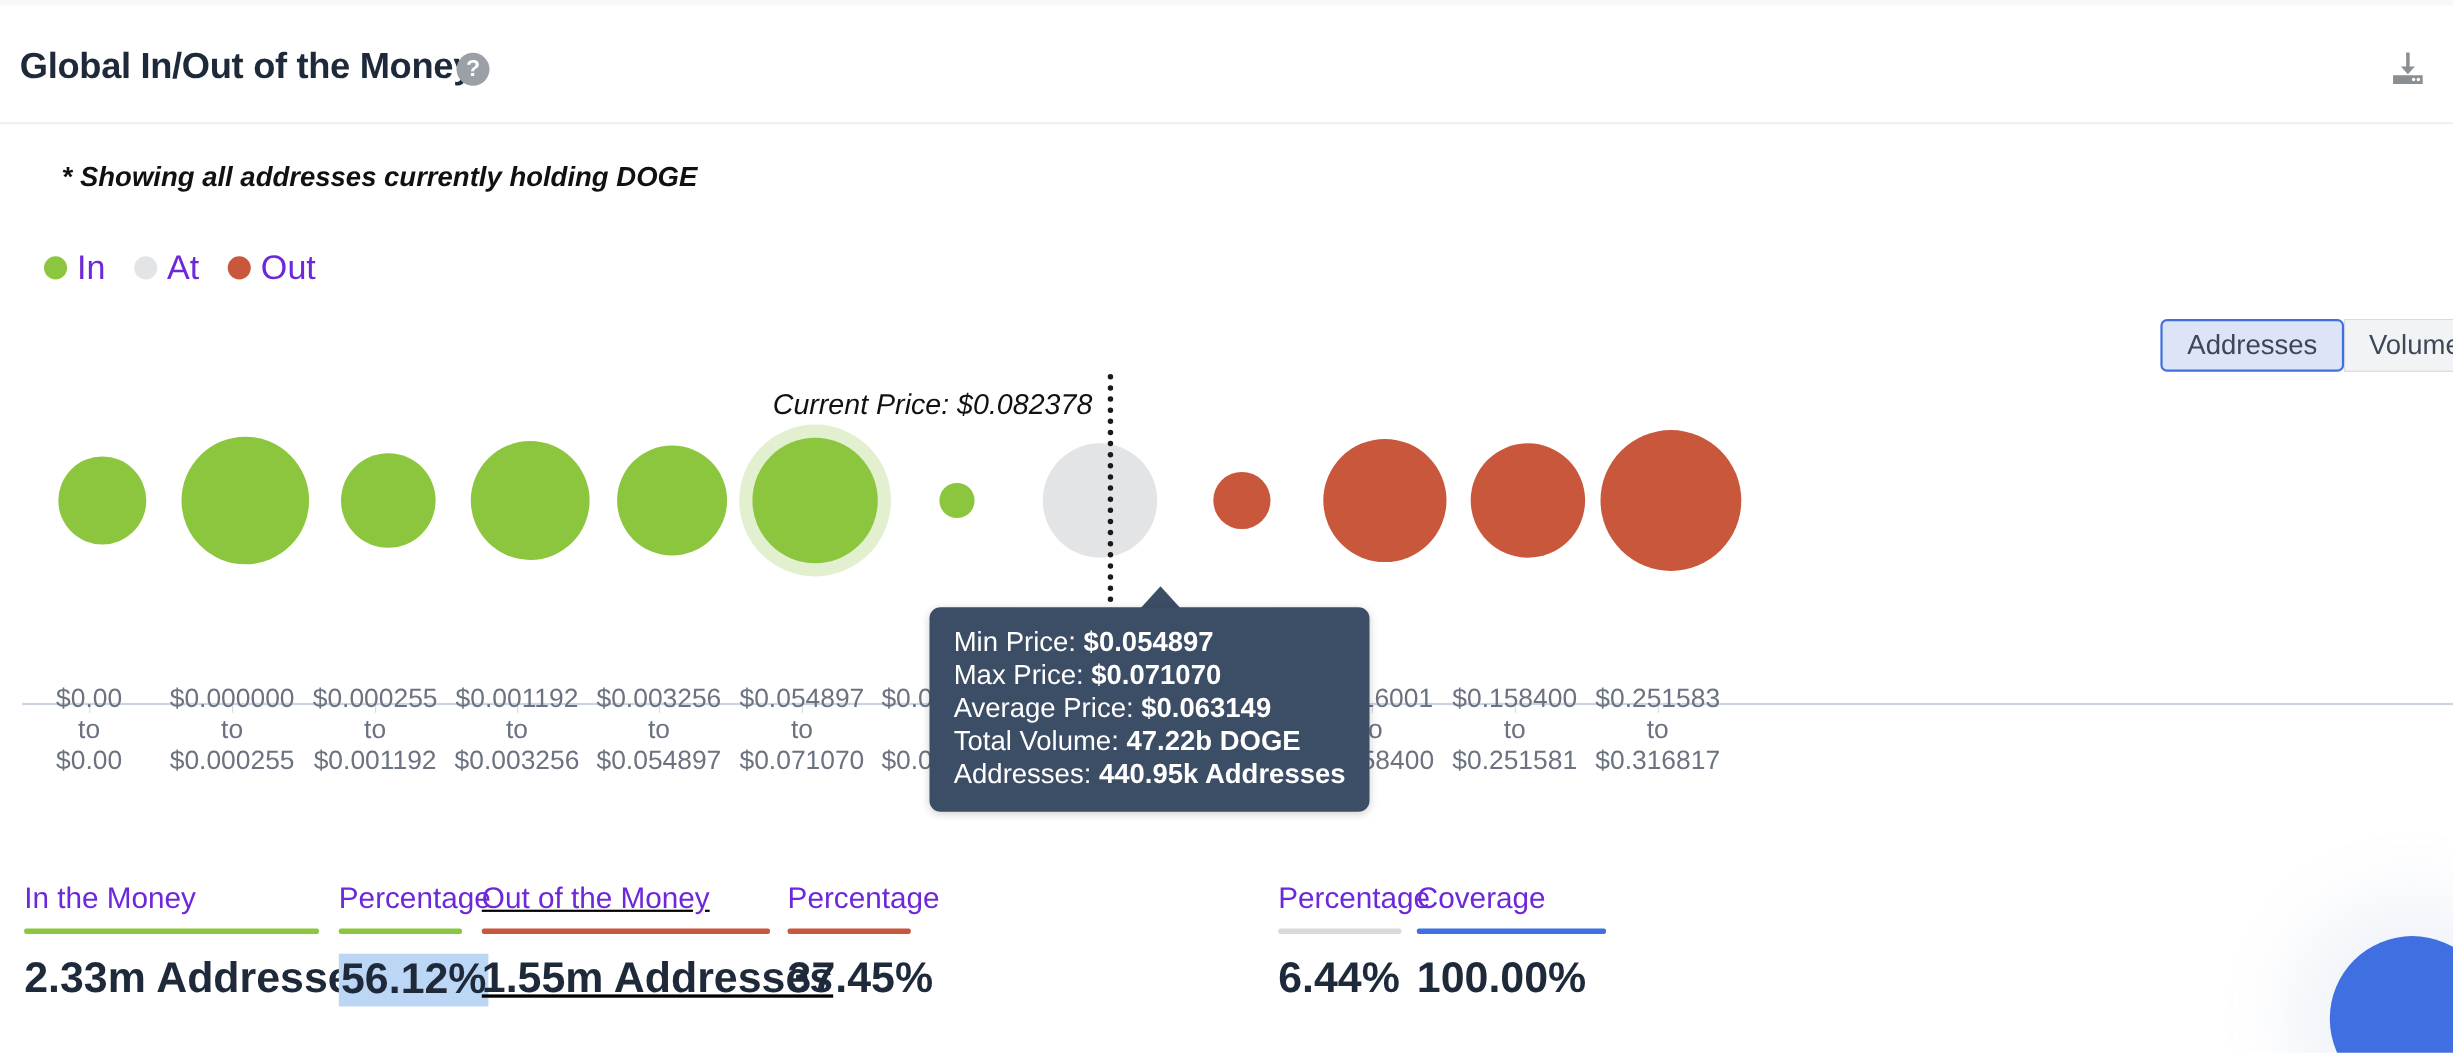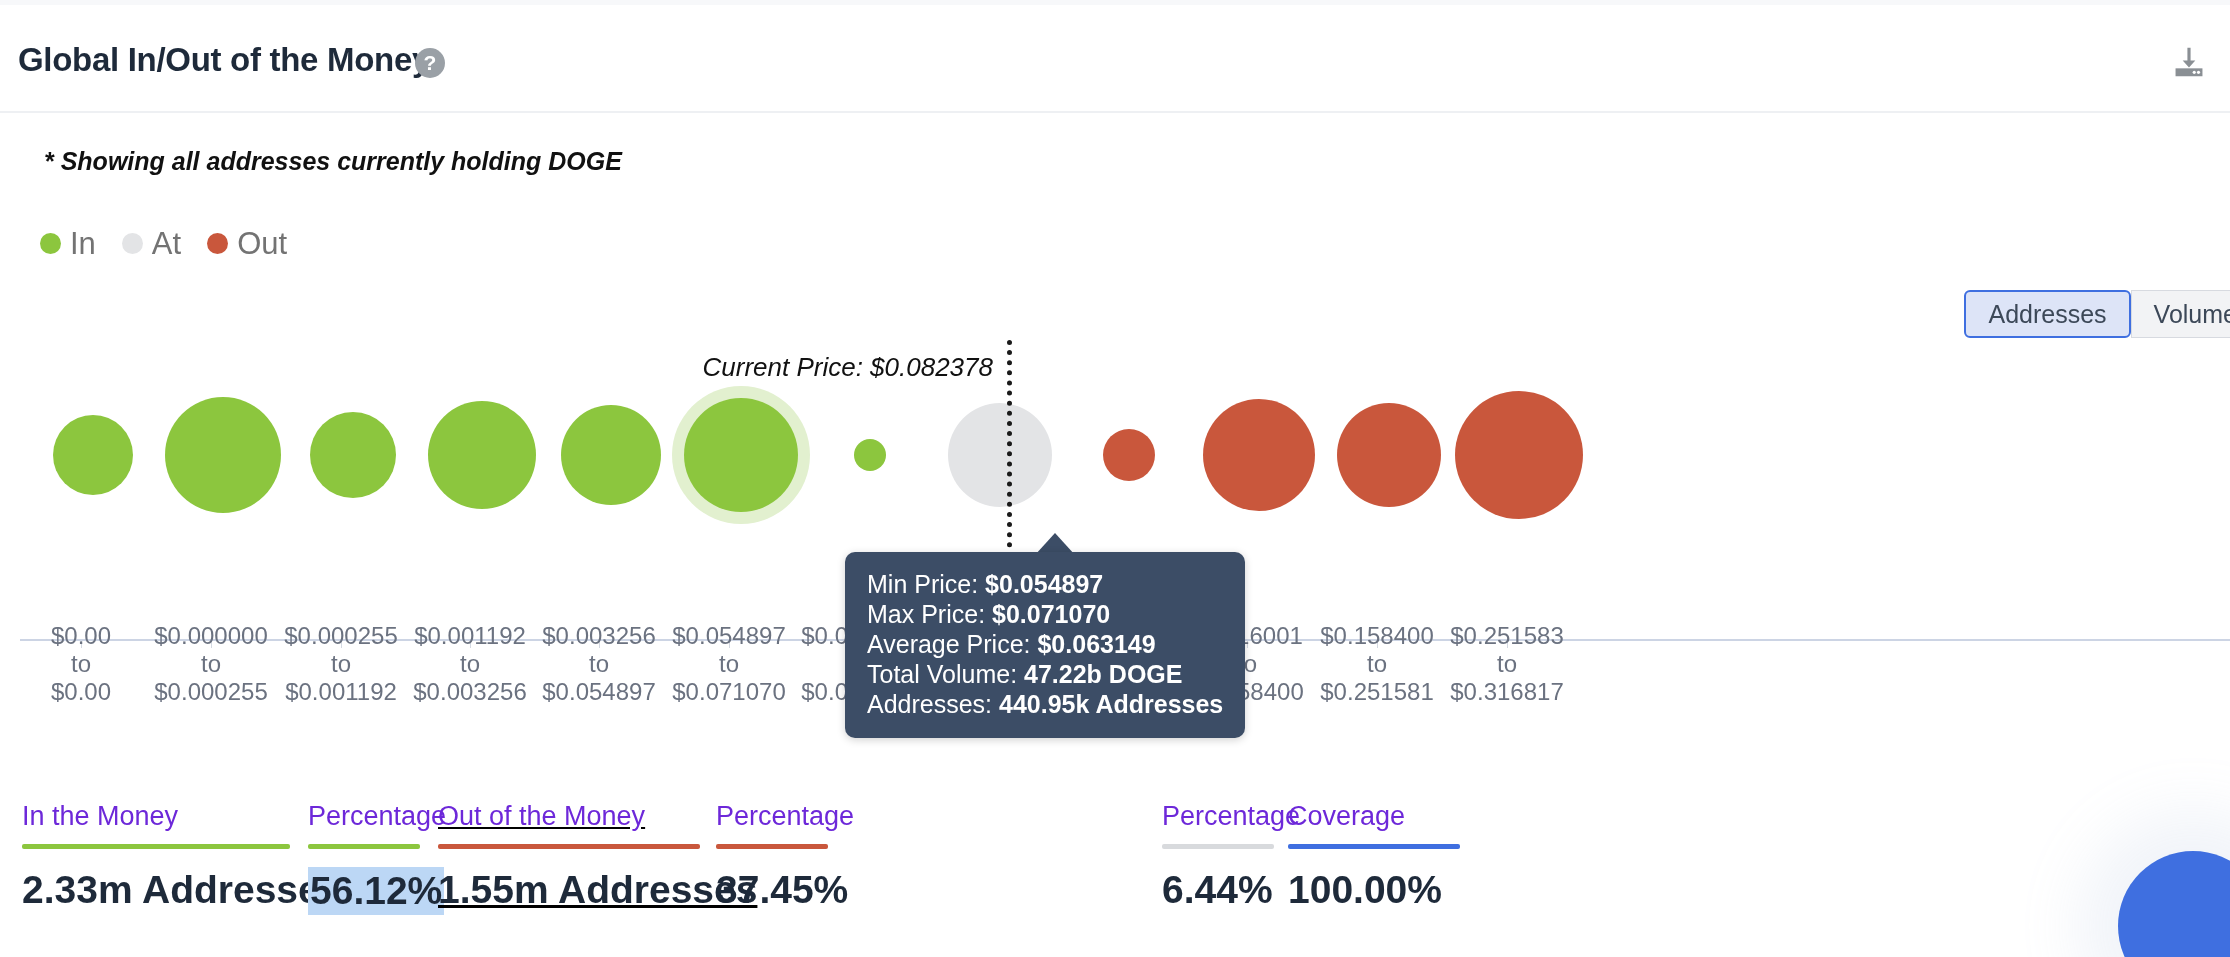--- a/index.html
+++ b/index.html
@@ -58,21 +58,21 @@
   .download-icon {
     position: absolute;
     right: 22px; top: 38px;
     width: 38px; height: 38px;
     cursor: pointer;
   }
 
   
   .note {
     position: absolute;
-    left: 44px; top: 147px;
+    left: 56px; top: 147px;
     font-size: 25px;
     font-style: italic;
     font-weight: bold;
     color: #111111;
     white-space: nowrap;
   }
 
   
   .legend {
     position: absolute;
@@ -87,21 +87,21 @@
     margin-right: 26px;
     cursor: pointer;
   }
   .legend-dot {
     width: 21px; height: 21px;
     border-radius: 50%;
     margin-right: 9px;
   }
   .legend-label {
     font-size: 31px;
-    color: #737373;
+    color: #6d28d9;
     line-height: 1;
   }
 
   
   .toggle-group {
     position: absolute;
     right: -30px; top: 290px;
     display: flex;
     align-items: stretch;
   }

